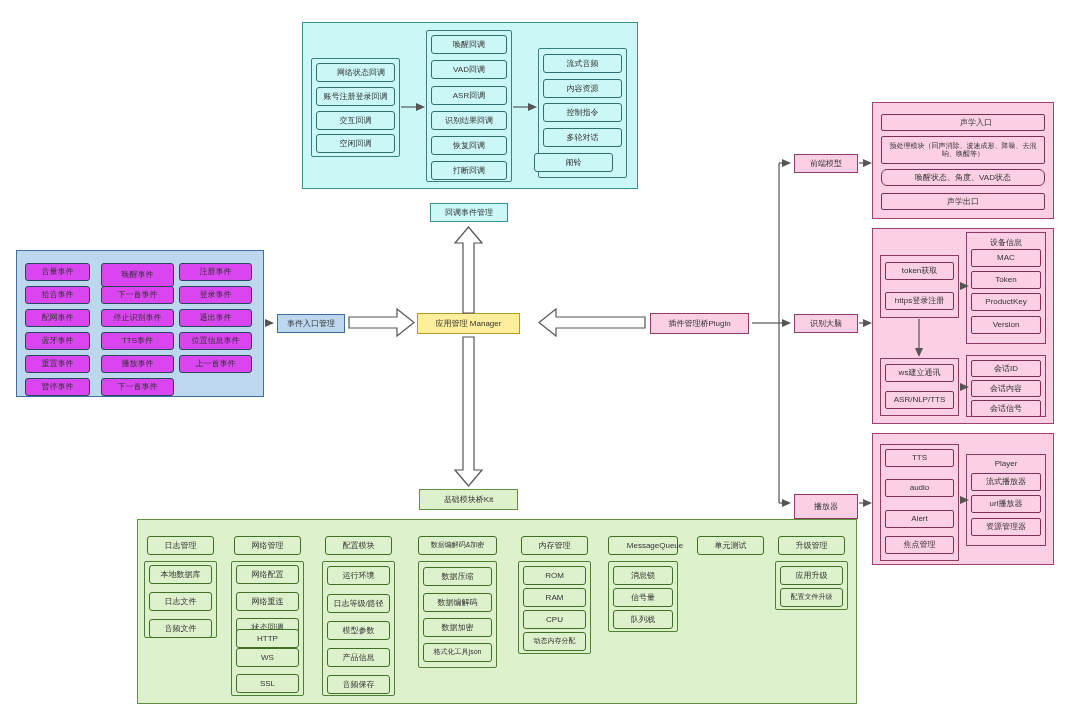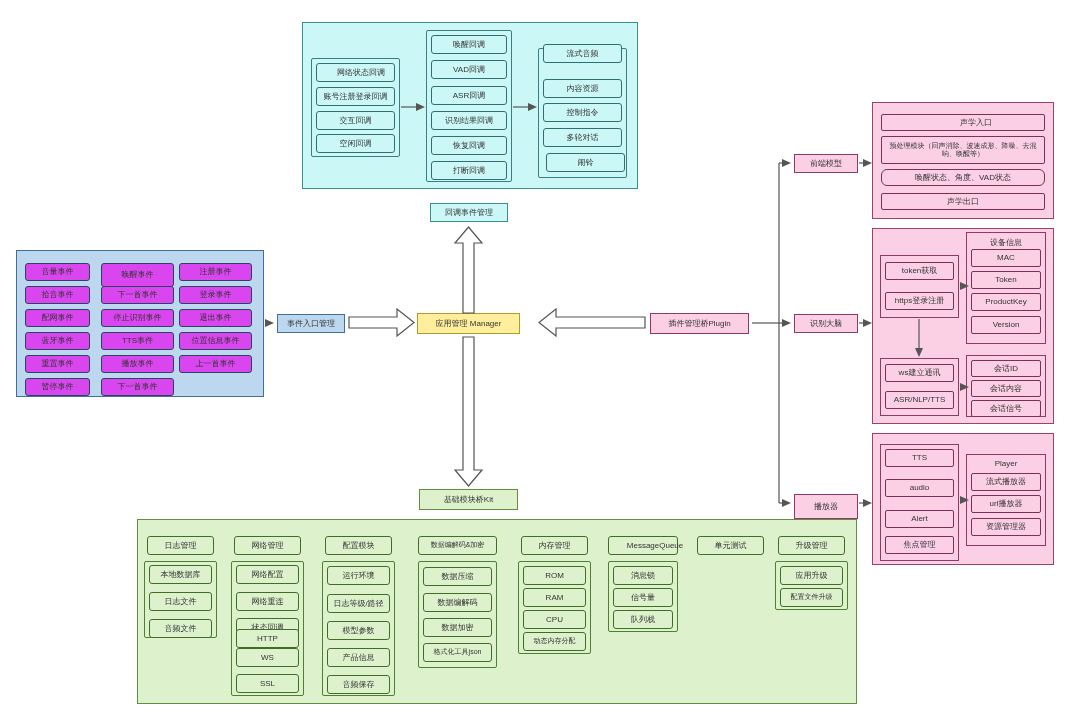--- a/index.html
+++ b/index.html
@@ -57,25 +57,25 @@
 
   <div class="grp cyan-sub" style="left:426px;top:30px;width:86px;height:152px;"></div>
   <div class="node cyan-leaf" style="left:431px;top:35px;width:76px;height:19px;">唤醒回调</div>
   <div class="node cyan-leaf" style="left:431px;top:60px;width:76px;height:19px;">VAD回调</div>
   <div class="node cyan-leaf" style="left:431px;top:86px;width:76px;height:19px;">ASR回调</div>
   <div class="node cyan-leaf" style="left:431px;top:111px;width:76px;height:19px;">识别结果回调</div>
   <div class="node cyan-leaf" style="left:431px;top:136px;width:76px;height:19px;">恢复回调</div>
   <div class="node cyan-leaf" style="left:431px;top:161px;width:76px;height:19px;">打断回调</div>
 
   <div class="grp cyan-sub" style="left:538px;top:48px;width:89px;height:130px;"></div>
-  <div class="node cyan-leaf" style="left:543px;top:44px;width:79px;height:19px;">流式音频</div>
+  <div class="node cyan-leaf" style="left:543px;top:54px;width:79px;height:19px;">流式音频</div>
   <div class="node cyan-leaf" style="left:543px;top:79px;width:79px;height:19px;">内容资源</div>
   <div class="node cyan-leaf" style="left:543px;top:103px;width:79px;height:19px;">控制指令</div>
   <div class="node cyan-leaf" style="left:543px;top:128px;width:79px;height:19px;">多轮对话</div>
-  <div class="node cyan-leaf" style="left:546px;top:153px;width:79px;height:19px;">闹铃</div>
+  <div class="node cyan-leaf" style="left:534px;top:153px;width:79px;height:19px;">闹铃</div>
 
   <div class="node cyan-node" style="left:430px;top:203px;width:78px;height:19px;">回调事件管理</div>
 
   <div class="grp blue-grp" style="left:16px;top:250px;width:248px;height:147px;"></div>
 
   <div class="node blue-leaf" style="left:25px;top:263px;width:65px;height:18px;">音量事件</div>
   <div class="node blue-leaf" style="left:25px;top:286px;width:65px;height:18px;">拾音事件</div>
   <div class="node blue-leaf" style="left:25px;top:309px;width:65px;height:18px;">配网事件</div>
   <div class="node blue-leaf" style="left:25px;top:332px;width:65px;height:18px;">蓝牙事件</div>
   <div class="node blue-leaf" style="left:25px;top:355px;width:65px;height:18px;">重置事件</div>

